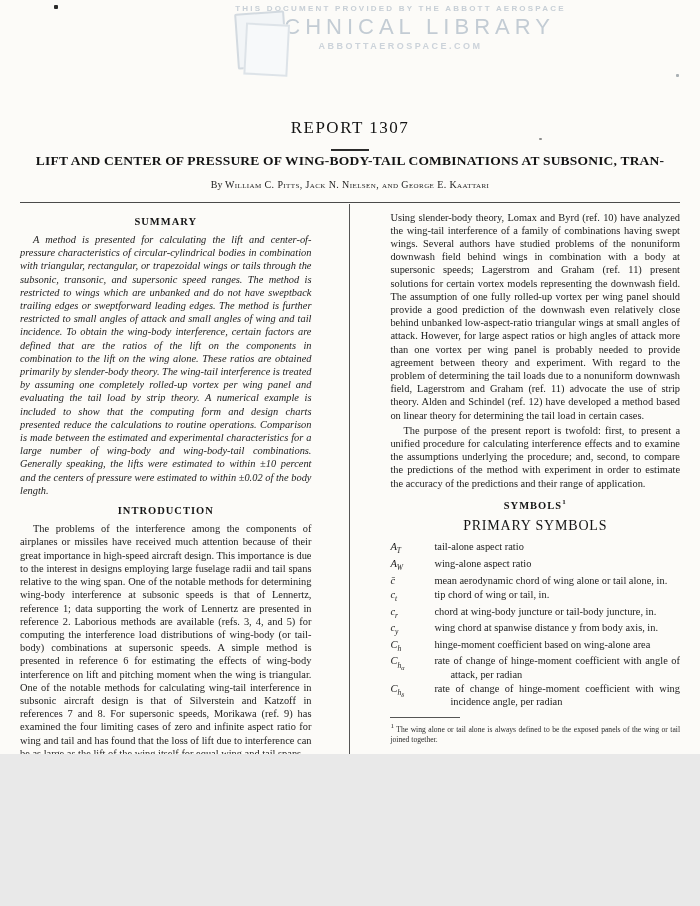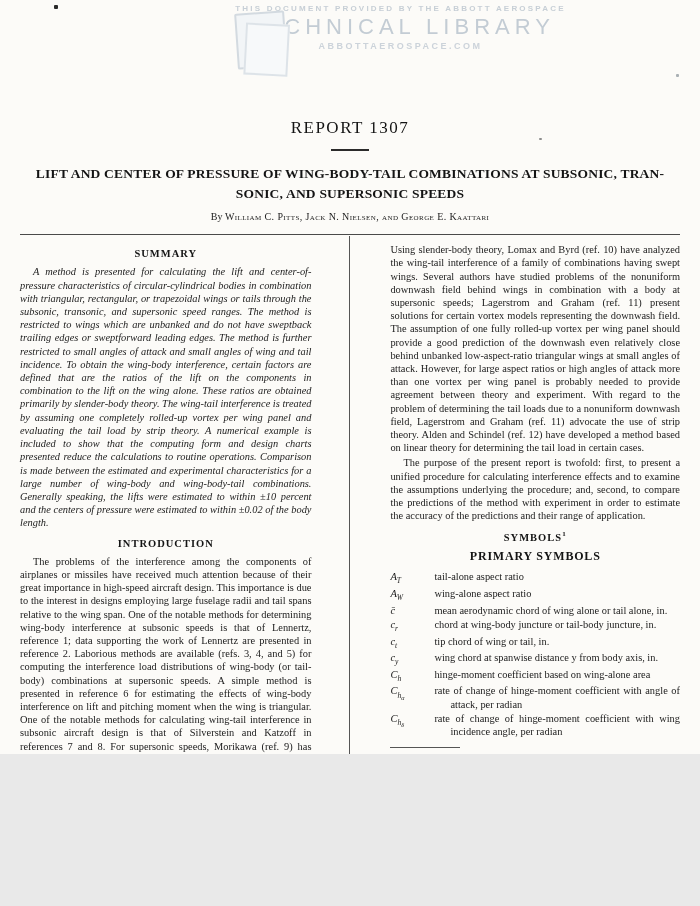--- a/index.html
+++ b/index.html
@@ -41,21 +41,21 @@
   .speck.s3{left:539px;top:138px;width:3px;height:2px;background:#8d8d8d;}
   
   .report-number{
     margin-top:118px;text-align:center;
     font-size:17px;font-weight:normal;letter-spacing:1.5px;color:#141414;
   }
   .title-rule{
     width:38px;height:2px;background:#2b2b2b;margin:11px auto 0 auto;
   }
   .doc-title{
-    margin-top:13px;text-align:center;
+    margin-top:0;text-align:center;
     font-size:13.5px;font-weight:bold;line-height:1.45;color:#141414;
     letter-spacing:.2px;
   }
   .byline{
     margin-top:8px;text-align:center;font-size:10px;color:#222;
   }
   .byline .authors{font-variant:small-caps;letter-spacing:.4px;}
   .head-rule{
     margin:12px 20px 0 20px;border-top:1px solid #4a4a4a;height:0;
   }
@@ -66,21 +66,21 @@
   }
   .col{width:322px;box-sizing:border-box;font-size:10.4px;line-height:1.27;}
   .col.left{padding:8px 10px 0 0;}
   .col.right{padding:8px 0 0 12px;}
   .col-divider{width:1px;background:#555;margin-top:1px;}
   .sec-heading{
     text-align:center;font-weight:bold;font-size:10.5px;
     letter-spacing:1px;margin:4px 0 5px 0;color:#141414;
   }
   .sub-heading{
-    text-align:center;font-weight:bold;font-size:12px;
+    text-align:center;font-weight:normal;font-size:14px;
     letter-spacing:.8px;margin:2px 0 6px 0;color:#141414;
   }
   p.body-text{margin:0 0 2px 0;text-align:justify;color:#212121;}
   p.indent{text-indent:13px;}
   p.summary{font-style:italic;}
   sup{font-size:7px;}
   
   .symbol-row{display:flex;margin:0 0 1px 0;}
   .symbol-cell{
     width:44px;flex:none;font-style:italic;font-size:10.5px;color:#1a1a1a;
@@ -117,21 +117,20 @@
   </div>
 
   <div class="speck s1"></div>
   <div class="speck s2"></div>
   <div class="speck s3"></div>
 
   <div class="report-number">REPORT 1307</div>
   <div class="title-rule"></div>
   <div class="doc-title">
     <div>LIFT AND CENTER OF PRESSURE OF WING-BODY-TAIL COMBINATIONS AT SUBSONIC, TRAN-</div>
-    <div>SONIC, AND SUPERSONIC SPEEDS</div>
   </div>
   <div class="byline">
     <span>By</span>
     <span class="authors">William C. Pitts, Jack N. Nielsen, and George E. Kaattari</span>
   </div>
   <div class="head-rule"></div>
 
   <div class="columns">
 
     <div class="col left">
@@ -159,26 +158,26 @@
           </div>
           <div class="symbol-row">
             <div class="symbol-cell">A<sub>W</sub></div>
             <div class="symbol-def">wing-alone aspect ratio</div>
           </div>
           <div class="symbol-row">
             <div class="symbol-cell">c̄</div>
             <div class="symbol-def">mean aerodynamic chord of wing alone or tail alone, in.</div>
           </div>
           <div class="symbol-row">
+            <div class="symbol-cell">c<sub>t</sub></div>
+            <div class="symbol-def">tip chord of wing or tail, in.</div>
+          </div>
+          <div class="symbol-row">
             <div class="symbol-cell">c<sub>r</sub></div>
             <div class="symbol-def">chord at wing-body juncture or tail-body juncture, in.</div>
-          </div>
-          <div class="symbol-row">
-            <div class="symbol-cell">c<sub>t</sub></div>
-            <div class="symbol-def">tip chord of wing or tail, in.</div>
           </div>
           <div class="symbol-row">
             <div class="symbol-cell">c<sub>y</sub></div>
             <div class="symbol-def">wing chord at spanwise distance y from body axis, in.</div>
           </div>
           <div class="symbol-row">
             <div class="symbol-cell">C<sub>h</sub></div>
             <div class="symbol-def">hinge-moment coefficient based on wing-alone area</div>
           </div>
           <div class="symbol-row">

